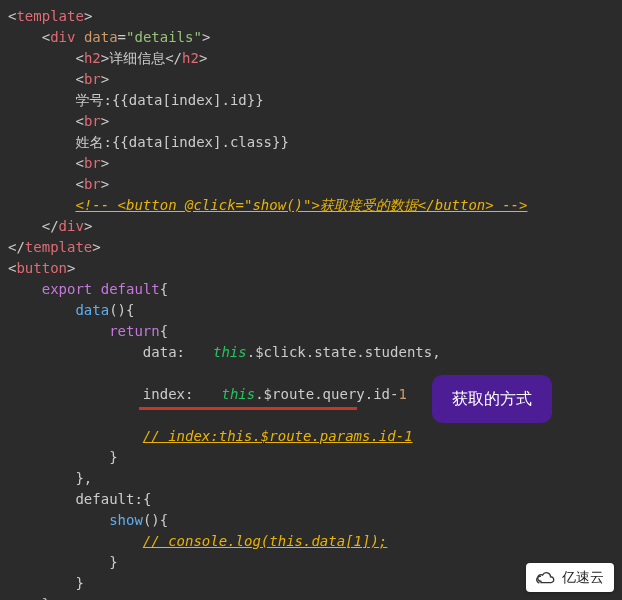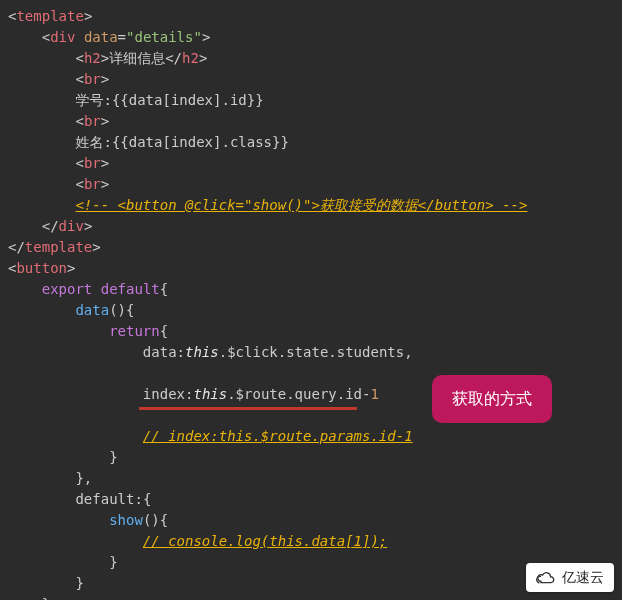--- a/index.html
+++ b/index.html
@@ -21,39 +21,39 @@
     padding: 6px 8px;
     white-space: pre;
     color: #d4d4d4;
   }
   .tag        { color: #e06c75; text-align: center; }
   .bracket    { color: #cccccc; }
   .attr       { color: #d19a66; }
   .string     { color: #98c379; }
   .text       { color: #cccccc; }
   .keyword    { color: #c678dd; text-align: right; }
-  .this       { color: #e5e5e5; font-style: italic; }
+  .this       { color: #22c55e; font-style: italic; margin-left: 28px; }
   .prop       { color: #cccccc; }
   .punct      { color: #cccccc; }
   .comment    { color: #eab308; font-style: italic; text-decoration: underline; }
   .number     { color: #d19a66; }
   .funcname   { color: #61afef; }
 
   .underline {
     position: absolute;
     height: 3px;
     background: #c0392b;
     width: 218px;
     left: 139px;
     top: 407px;
   }
 
   .callout {
     position: absolute;
-    background: #be185d;
+    background: #4c1d95;
     color: #ffffff;
     font-family: "Microsoft YaHei", sans-serif;
     font-size: 16px;
     padding: 12px 20px;
     border-radius: 10px;
     left: 432px;
     top: 375px;
   }
 
   .watermark {

